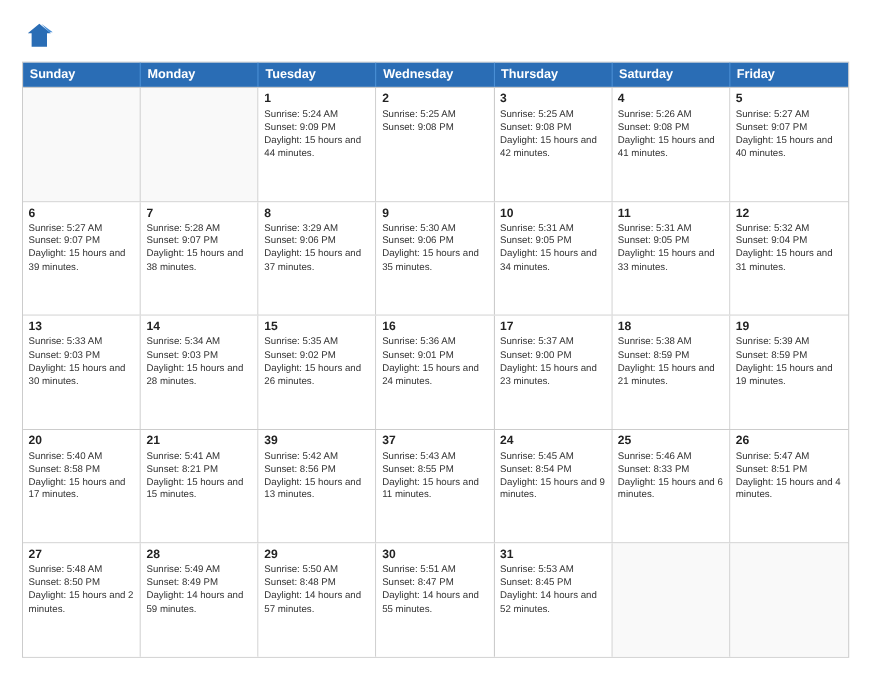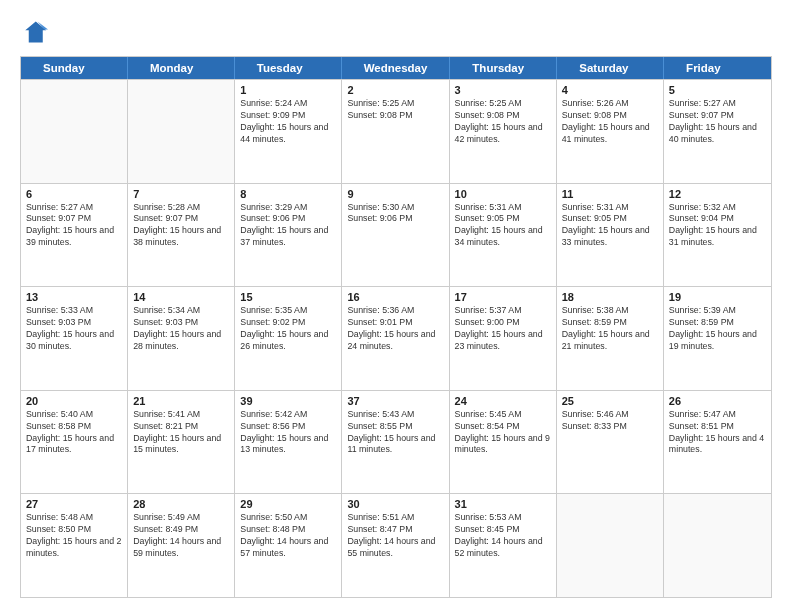--- a/index.html
+++ b/index.html
@@ -64,21 +64,21 @@
     .cal-header {
       display: grid;
       grid-template-columns: repeat(7, 1fr);
       background: #2a6db5;
     }
     .cal-header-cell {
       color: #fff;
       font-size: 11.5px;
       font-weight: bold;
       text-align: left;
-      padding: 5px 22px;
+      padding: 5px 6px;
       border-right: 1px solid #4a8fd5;
     }
     .cal-header-cell:last-child { border-right: none; }
     .cal-body {
       flex: 1;
       display: flex;
       flex-direction: column;
     }
     .cal-row {
       display: grid;
@@ -190,20 +190,21 @@
           <div class="cal-cell">
             <div class="day-number">8</div>
             <div class="cell-line">Sunrise: 3:29 AM</div>
             <div class="cell-line">Sunset: 9:06 PM</div>
             <div class="cell-line">Daylight: 15 hours and 37 minutes.</div>
           </div>
           <div class="cal-cell">
             <div class="day-number">9</div>
             <div class="cell-line">Sunrise: 5:30 AM</div>
             <div class="cell-line">Sunset: 9:06 PM</div>
+            <div class="cell-line">Daylight: 15 hours and 35 minutes.</div>
           </div>
           <div class="cal-cell">
             <div class="day-number">10</div>
             <div class="cell-line">Sunrise: 5:31 AM</div>
             <div class="cell-line">Sunset: 9:05 PM</div>
             <div class="cell-line">Daylight: 15 hours and 34 minutes.</div>
           </div>
           <div class="cal-cell">
             <div class="day-number">11</div>
             <div class="cell-line">Sunrise: 5:31 AM</div>
@@ -289,20 +290,21 @@
           <div class="cal-cell">
             <div class="day-number">24</div>
             <div class="cell-line">Sunrise: 5:45 AM</div>
             <div class="cell-line">Sunset: 8:54 PM</div>
             <div class="cell-line">Daylight: 15 hours and 9 minutes.</div>
           </div>
           <div class="cal-cell">
             <div class="day-number">25</div>
             <div class="cell-line">Sunrise: 5:46 AM</div>
             <div class="cell-line">Sunset: 8:33 PM</div>
+            <div class="cell-line">Daylight: 15 hours and 6 minutes.</div>
           </div>
           <div class="cal-cell">
             <div class="day-number">26</div>
             <div class="cell-line">Sunrise: 5:47 AM</div>
             <div class="cell-line">Sunset: 8:51 PM</div>
             <div class="cell-line">Daylight: 15 hours and 4 minutes.</div>
           </div>
         </div>
         <div class="cal-row">
           <div class="cal-cell">

